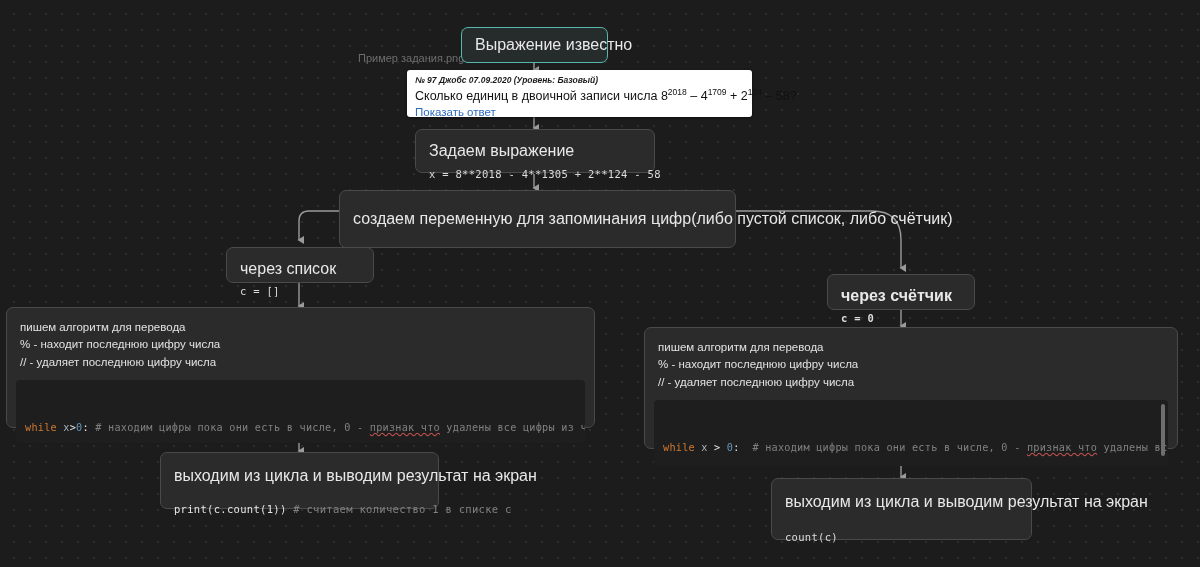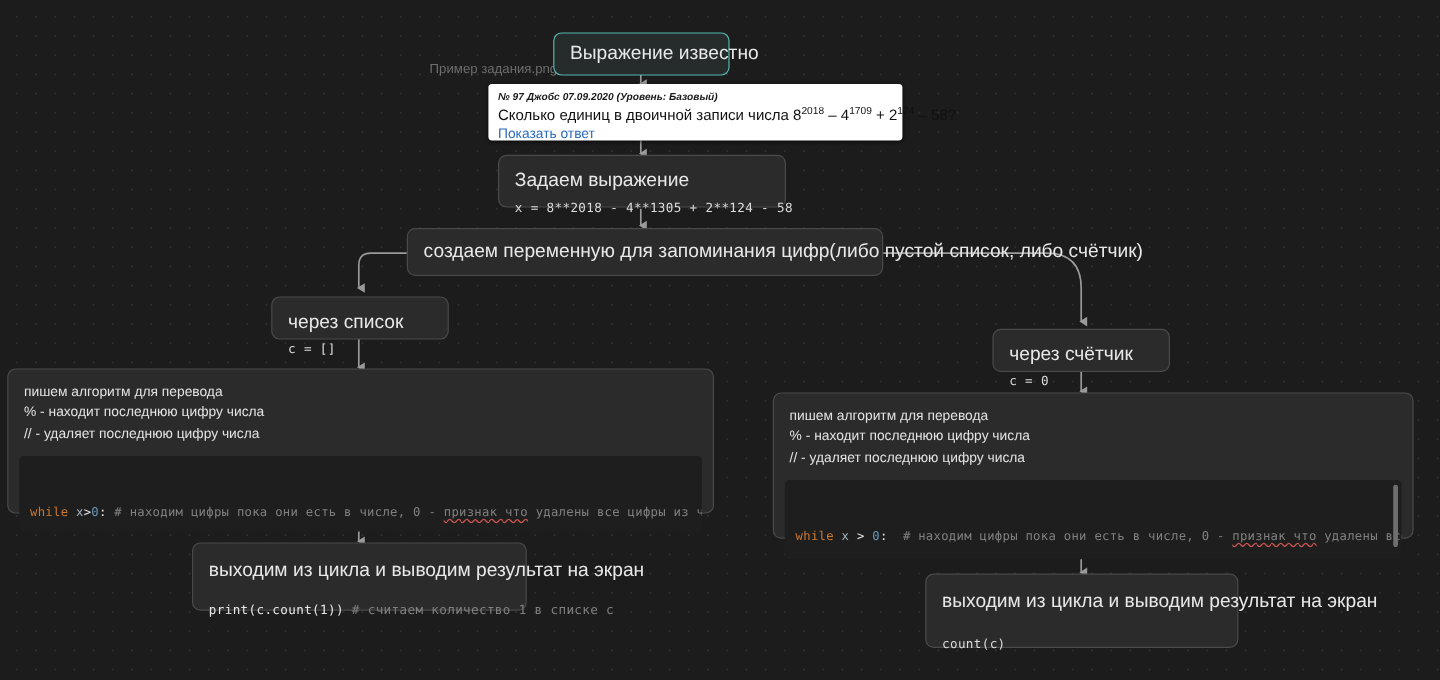--- a/index.html
+++ b/index.html
@@ -131,30 +131,30 @@
     <div class="q-meta">№ 97 Джобс 07.09.2020 (Уровень: Базовый)</div>
     <div class="q-text"><span>Сколько единиц в двоичной записи числа 8</span><sup>2018</sup><span> – 4</span><sup>1709</sup><span> + 2</span><sup>124</sup><span> – 58?</span></div>
     <div class="q-link">Показать ответ</div>
   </div>
 
   <div class="node" style="left:415px; top:129px; width:240px; height:44px;">
     <div class="node-title">Задаем выражение</div>
     <div class="code" style="margin-top:4px;">x = 8**2018 - 4**1305 + 2**124 - 58</div>
   </div>
 
-  <div class="node" style="left:339px; top:190px; width:397px; height:40px; display:flex; align-items:center;">
+  <div class="node" style="left:339px; top:190px; width:397px; height:58px; display:flex; align-items:center;">
     <span class="node-title">создаем переменную для запоминания цифр(либо пустой список, либо счётчик)</span>
   </div>
 
   <div class="node" style="left:226px; top:247px; width:148px; height:36px;">
     <div class="node-title">через список</div>
     <div class="code" style="margin-top:3px;">c = []</div>
   </div>
 
-  <div class="node" style="left:827px; top:274px; width:148px; height:36px;">
+  <div class="node" style="left:827px; top:274px; width:148px; height:36px;font-weight:bold;">
     <div class="node-title">через счётчик</div>
     <div class="code" style="margin-top:3px;">c = 0</div>
   </div>
 
   <div class="node" style="left:6px; top:307px; width:589px; height:121px; padding:11px 13px 0 13px;">
     <div class="plain-lines">
       <div>пишем алгоритм для перевода</div>
       <div>% - находит последнюю цифру числа</div>
       <div>// - удаляет последнюю цифру числа</div>
     </div>

